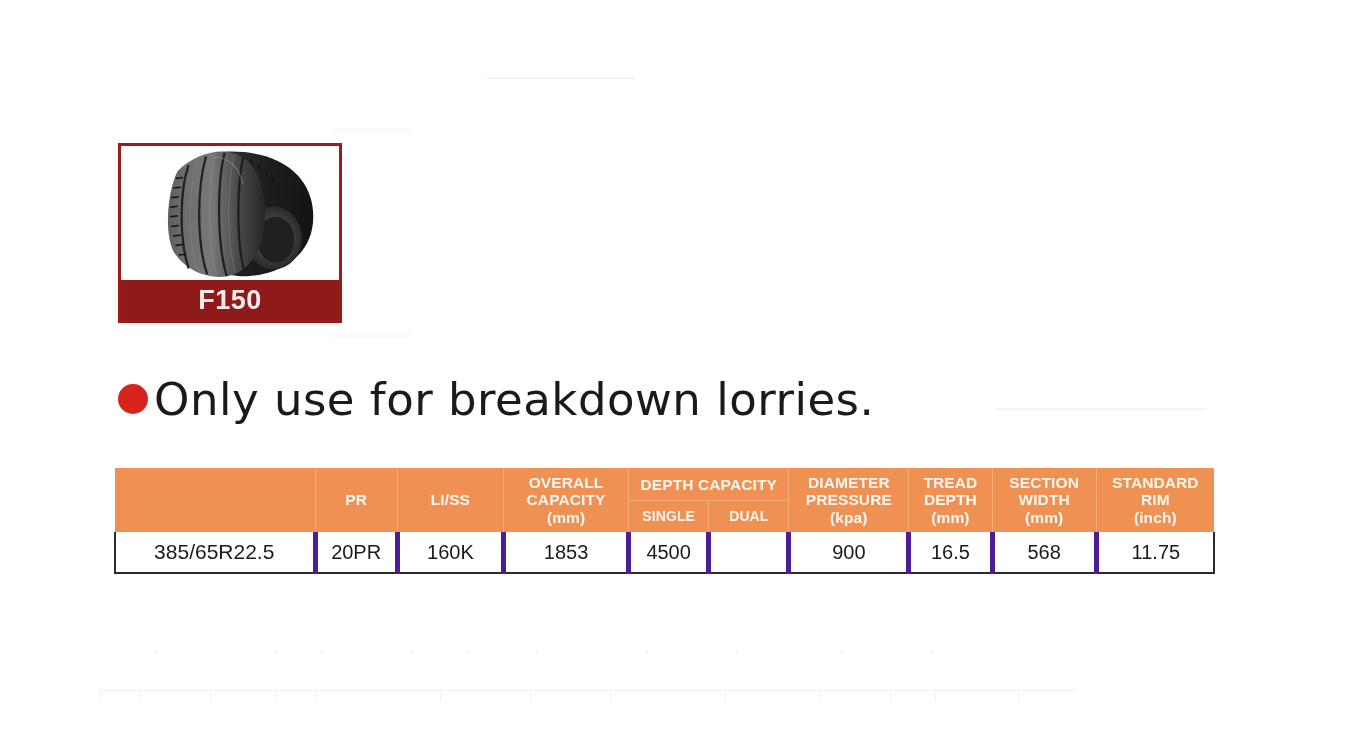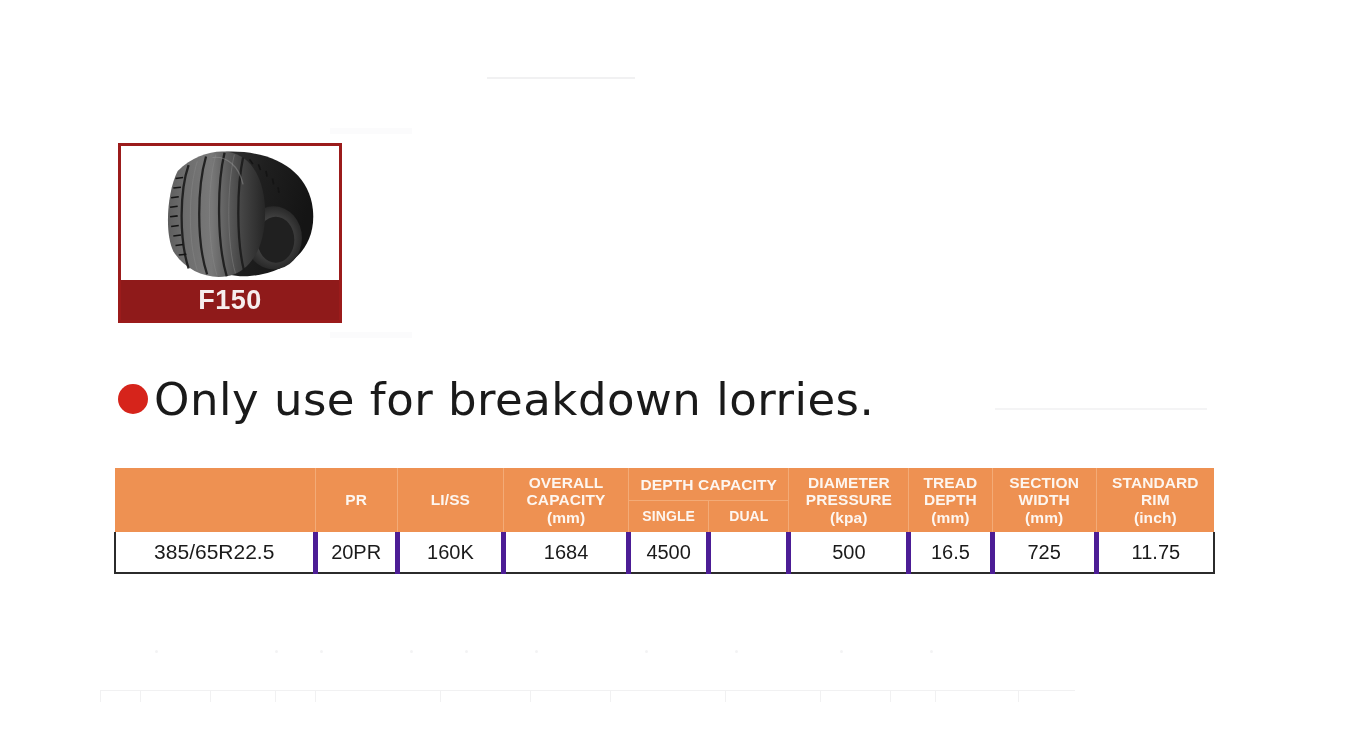--- a/index.html
+++ b/index.html
@@ -340,23 +340,23 @@
       <tr>
         <th class="sub-head">SINGLE</th>
         <th class="sub-head">DUAL</th>
       </tr>
     </thead>
     <tbody>
       <tr class="data-row">
         <td class="first-cell">385/65R22.5</td>
         <td>20PR</td>
         <td>160K</td>
-        <td>1684</td>
+        <td>1853</td>
         <td>4500</td>
         <td></td>
-        <td>500</td>
+        <td>900</td>
         <td>16.5</td>
-        <td>725</td>
+        <td>568</td>
         <td class="last-cell">11.75</td>
       </tr>
     </tbody>
   </table>
 </div>
 
 </body></html>

